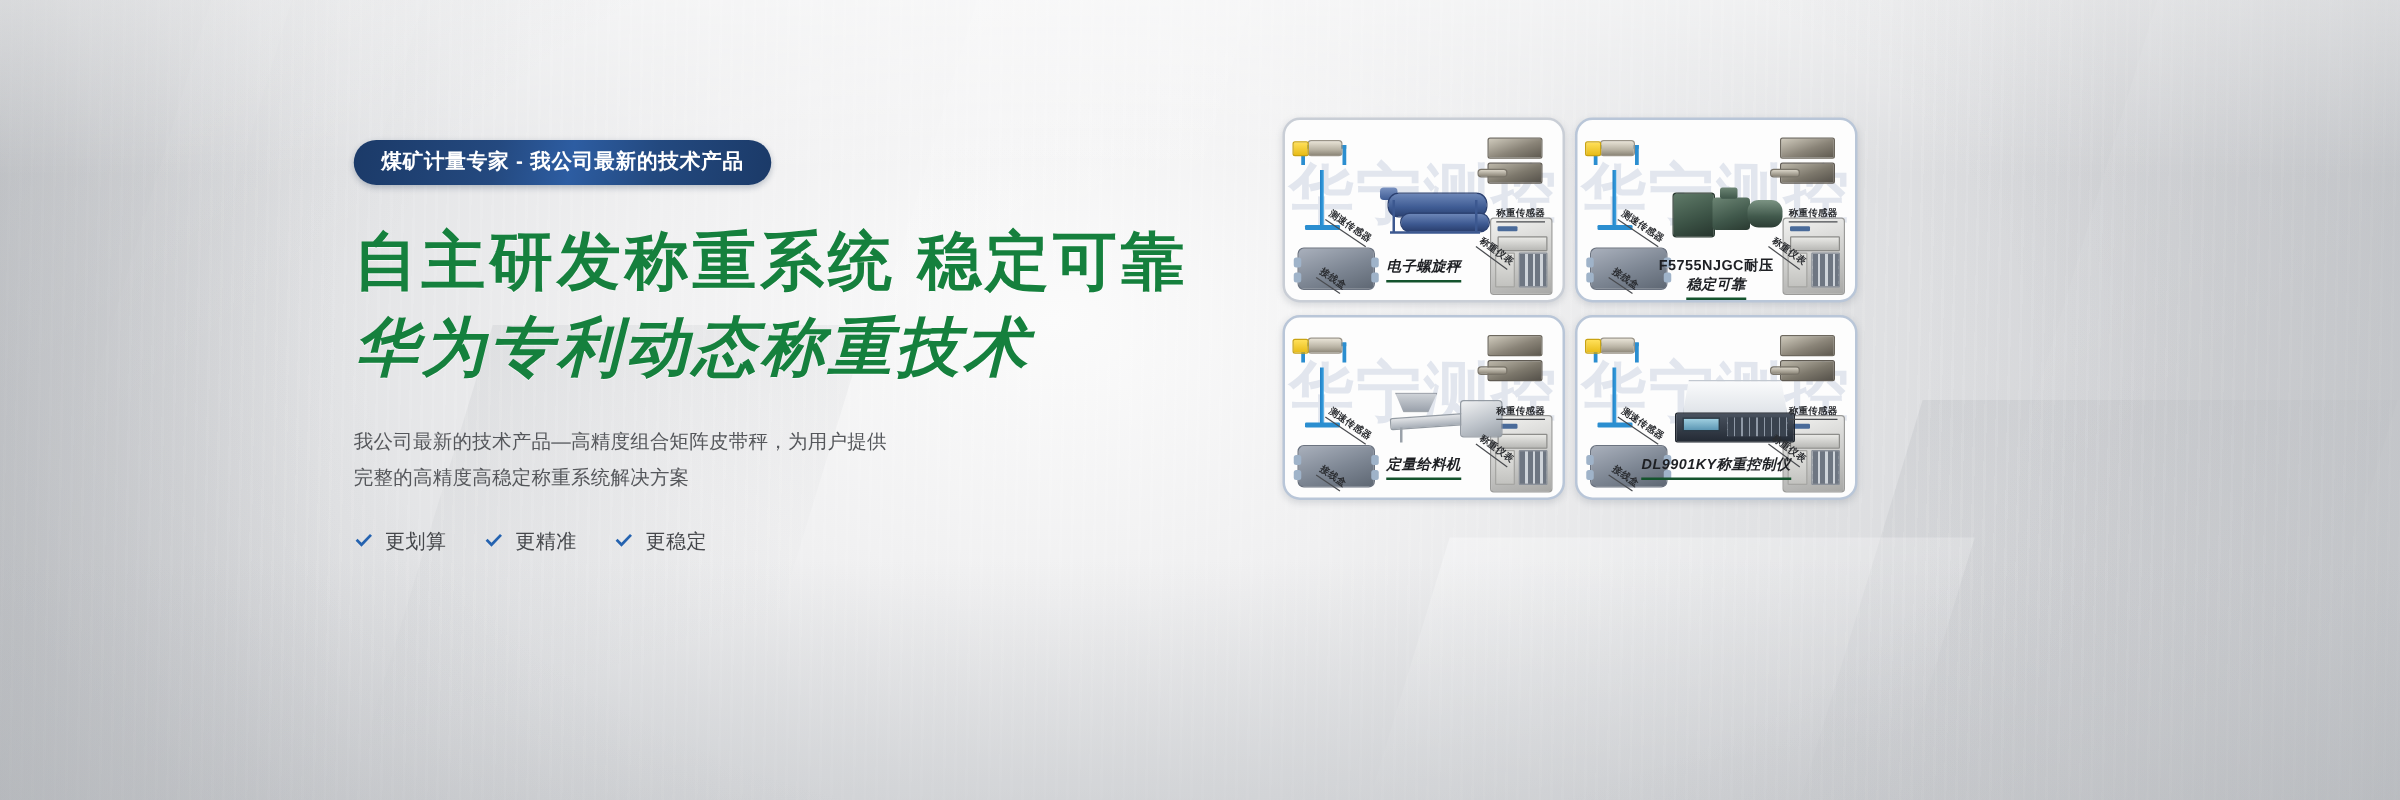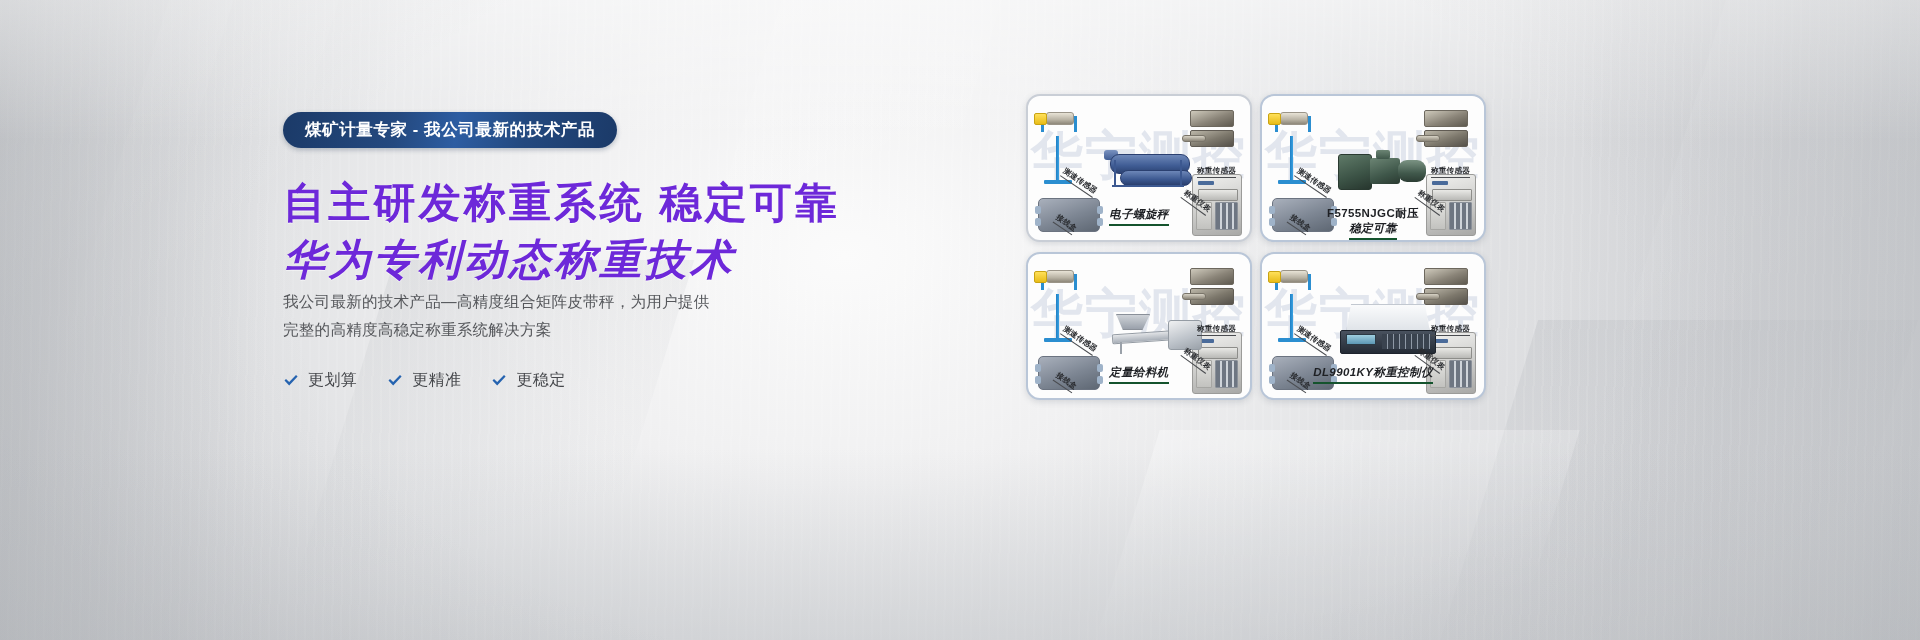--- a/index.html
+++ b/index.html
@@ -69,31 +69,32 @@
     font-size:16.5px;
     font-weight:bold;
     letter-spacing:.6px;
     line-height:1;
     box-shadow:0 2px 5px rgba(30,50,80,.28);
     white-space:nowrap;
   }
 
   .headline {
     margin-top:26px;
-    color:#6d28d9;
-    font-size:42px;
+    color:#15803d;
+    font-size:51px;
     font-weight:bold;
     letter-spacing:3.2px;
     line-height:1.36;
     white-space:nowrap;
     text-shadow:0 1px 0 rgba(255,255,255,.55);
   }
   .headline .ln2 { display:block;font-style:italic; }
 
   .desc {
+    margin-top:28px;
     width:440px;
     color:#55575b;
     font-size:15.6px;
     line-height:1.82;
     letter-spacing:.2px;
   }
 
   .features {
     margin-top:26px;
     display:flex;

